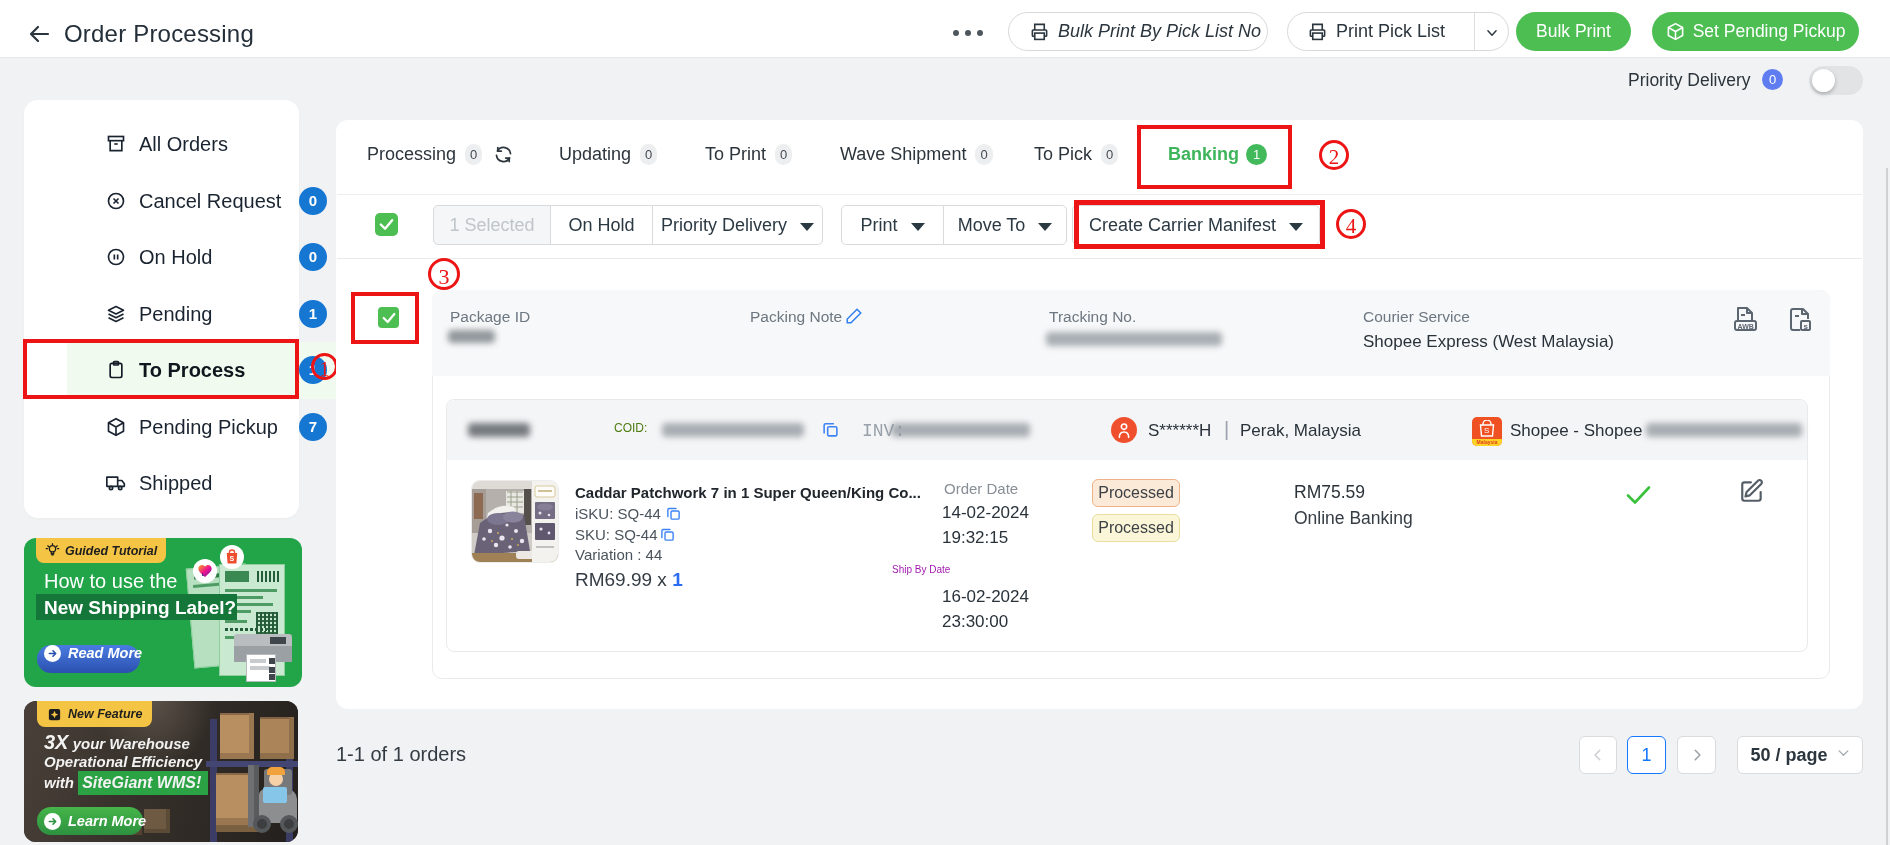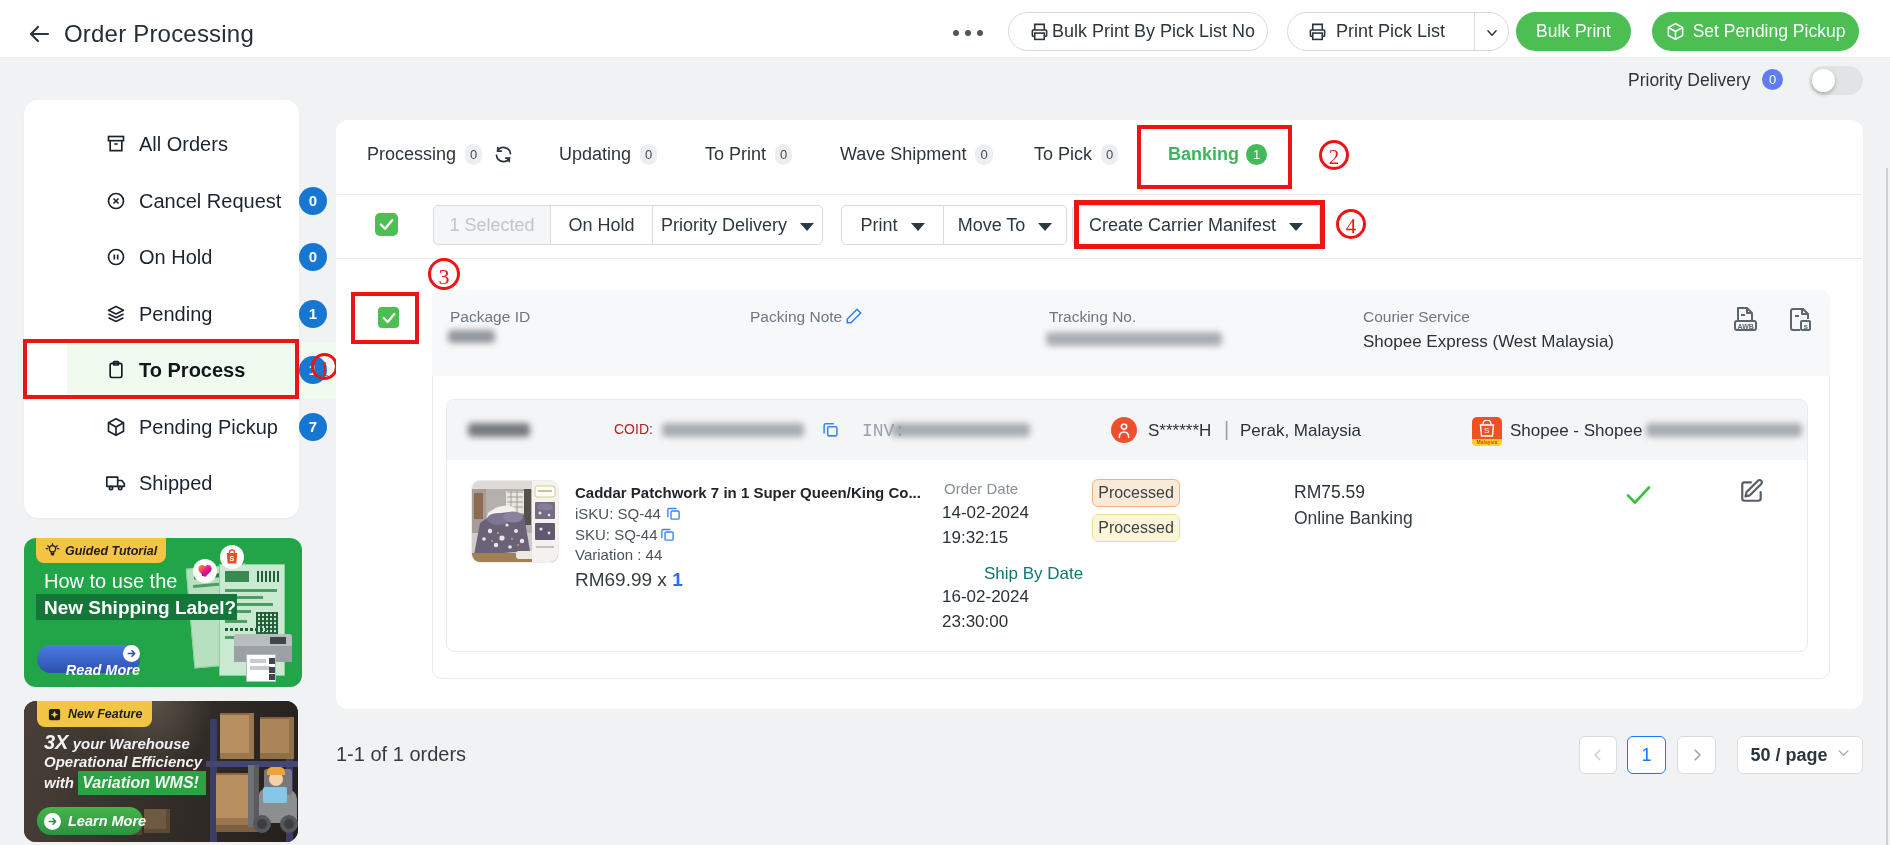--- a/index.html
+++ b/index.html
@@ -52,21 +52,21 @@
 <div class="abs" style="left:953px;top:30px;display:flex;gap:6px;">
     <i class="dot"></i>
     <i class="dot"></i>
     <i class="dot"></i>
   </div>
 <div class="abs pillbtn" style="left:1008px;top:12px;width:260px;padding-left:21px;">
   <svg width="19" height="19" viewBox="0 0 24 24" fill="none" stroke="#2b353d" stroke-width="2">
       <path d="M6 9V3h12v6M6 18h-2a1 1 0 0 1-1-1v-6a1 1 0 0 1 1-1h16a1 1 0 0 1 1 1v6a1 1 0 0 1-1 1h-2"></path>
       <rect x="6" y="14" width="12" height="8"></rect>
     </svg>
-  <span style="margin-left:3px;">Bulk Print By Pick List No</span>
+  <span style="margin-left:9px;font-style:italic;">Bulk Print By Pick List No</span>
 </div>
 <div class="abs pillbtn" style="left:1287px;top:12px;width:222px;padding-left:20px;">
   <svg width="19" height="19" viewBox="0 0 24 24" fill="none" stroke="#2b353d" stroke-width="2">
       <path d="M6 9V3h12v6M6 18h-2a1 1 0 0 1-1-1v-6a1 1 0 0 1 1-1h16a1 1 0 0 1 1 1v6a1 1 0 0 1-1 1h-2"></path>
       <rect x="6" y="14" width="12" height="8"></rect>
     </svg>
   <span style="margin-left:9px;">Print Pick List</span>
   <div style="position:absolute;left:186px;top:0;width:1px;height:37px;background:#dcdedf;"></div>
   <svg style="position:absolute;left:197px;top:13px;" width="14" height="14" viewBox="0 0 24 24" fill="none" stroke="#2b353d" stroke-width="2.4" stroke-linecap="round" stroke-linejoin="round">
       <path d="M5 8l7 8 7-8"></path>
@@ -227,21 +227,21 @@
     <path d="M21 13V8l-5-5H6a2 2 0 0 0-2 2v17a2 2 0 0 0 2 2h7" stroke-linejoin="round"></path>
     <path d="M15 3v5h5" stroke-linejoin="round"></path>
     <path d="M8 10h4"></path>
     <rect x="14" y="15" width="9" height="9" rx="1"></rect>
     <text x="16.5" y="22.5" font-size="8" font-weight="bold" fill="#5b6670" stroke="none" font-family="Liberation Sans">s</text>
   </svg>
 
 <div class="abs" style="left:446px;top:399px;width:1362px;height:253px;border:1px solid #e8e9ea;border-radius:8px;"></div>
 <div class="abs" style="left:447px;top:400px;width:1360px;height:60px;background:#f4f5f6;border-radius:8px 8px 0 0;"></div>
 <div class="blur" style="left:468px;top:423px;width:62px;height:14px;background:#4c5258;"></div>
-<div class="abs" style="left:614px;top:421px;font-size:14px;color:#b91c1c;">COID:</div>
+<div class="abs" style="left:614px;top:421px;font-size:12px;color:#4d7c0f;">COID:</div>
 <div class="blur" style="left:662px;top:423px;width:142px;height:14px;"></div>
 <svg class="copyic" style="left:822px;top:421px;" viewBox="0 0 24 24" fill="none" stroke="#3c83f6" stroke-width="2.2">
     <rect x="8" y="8" width="13" height="13" rx="2"></rect>
     <path d="M16 4H5a2 2 0 0 0-2 2v11" stroke-linecap="round"></path>
   </svg>
 <div class="abs" style="left:862px;top:421px;font-size:18px;color:#99a1ab;font-family:Liberation Mono, monospace;">INV:</div>
 <div class="blur" style="left:891px;top:423px;width:139px;height:14px;"></div>
 <div class="abs" style="left:1111px;top:417px;width:26px;height:26px;border-radius:50%;background:#f04f2d;">
   <svg style="position:absolute;left:5px;top:4px;" width="16" height="18" viewBox="0 0 24 26" fill="none" stroke="#fff" stroke-width="2.4">
       <circle cx="12" cy="8" r="4"></circle>
@@ -317,21 +317,21 @@
 <div class="ptxt" style="left:575px;top:526px;">SKU: SQ-44</div>
 <svg class="copyic" style="left:660px;top:527px;width:15px;height:15px;" viewBox="0 0 24 24" fill="none" stroke="#3c83f6" stroke-width="2.2">
     <rect x="8" y="8" width="13" height="13" rx="2"></rect>
     <path d="M16 4H5a2 2 0 0 0-2 2v11" stroke-linecap="round"></path>
   </svg>
 <div class="ptxt" style="left:575px;top:546px;">Variation : 44</div>
 <div class="abs" style="left:575px;top:569px;font-size:19px;color:#343c44;">RM69.99 x <span style="color:#2a6df4;font-weight:bold;">1</span></div>
 <div class="lbl" style="left:944px;top:480px;font-size:15px;color:#878e96;">Order Date</div>
 <div class="val" style="left:942px;top:503px;">14-02-2024</div>
 <div class="val" style="left:942px;top:528px;">19:32:15</div>
-<div class="lbl" style="left:984px;top:564px;font-size:17px;color:#0f766e;">Ship By Date</div>
+<div class="lbl" style="left:892px;top:564px;font-size:10px;color:#a21caf;">Ship By Date</div>
 <div class="val" style="left:942px;top:587px;">16-02-2024</div>
 <div class="val" style="left:942px;top:612px;">23:30:00</div>
 <div class="tag" style="left:1092px;top:479px;background:#fcead8;border:1px solid #eeb286;">Processed</div>
 <div class="tag" style="left:1092px;top:514px;background:#fcf6d8;border:1px solid #eadd9c;">Processed</div>
 <div class="abs" style="left:1294px;top:482px;font-size:17.5px;color:#2b333a;">RM75.59</div>
 <div class="abs" style="left:1294px;top:508px;font-size:17.5px;color:#343c44;">Online Banking</div>
 <svg class="abs" style="left:1626px;top:485px;" width="25" height="20" viewBox="0 0 25 20" fill="none" stroke="#3bc23c" stroke-width="2.6" stroke-linecap="round" stroke-linejoin="round">
     <path d="M2 10.5l7 7L23 2.5"></path>
   </svg>
 <svg class="abs" style="left:1739px;top:478px;" width="26" height="26" viewBox="0 0 24 24" fill="none" stroke="#555d66" stroke-width="2">
@@ -408,21 +408,21 @@
         <path d="M10 14v3h4v-3M10 19h4"></path>
         <path d="M12 1v2M4.5 4.5l1.4 1.4M19.5 4.5l-1.4 1.4M2 9h2M20 9h2" stroke-linecap="round"></path>
       </svg>
     Guided Tutorial
   </div>
 
   <div style="position:absolute;left:20px;top:32px;font-size:20px;color:#fff;">How to use the</div>
   <div style="position:absolute;left:12px;top:56px;width:201px;height:26px;background:#15763a;"></div>
   <div style="position:absolute;left:20px;top:59px;font-size:19px;font-weight:bold;color:#fff;white-space:nowrap;">New Shipping Label?</div>
 
-  <div style="position:absolute;left:13px;top:107px;width:103px;height:28px;border-radius:15px;background:linear-gradient(180deg,#4a7ce2,#2b50ae);display:flex;align-items:flex-end;white-space:nowrap;flex-direction:column;">
+  <div style="position:absolute;left:13px;top:107px;width:103px;height:28px;border-radius:15px;background:linear-gradient(180deg,#4a7ce2,#2b50ae);display:flex;align-items:flex-start;white-space:nowrap;">
     <div style="margin-left:7px;width:17px;height:17px;border-radius:50%;background:#fff;position:relative;flex:none;">
       <svg style="position:absolute;left:3px;top:3px;" width="11" height="11" viewBox="0 0 24 24" fill="none" stroke="#2b50ae" stroke-width="3.4" stroke-linecap="round" stroke-linejoin="round">
           <path d="M5 12h14M13 6l6 6-6 6"></path>
         </svg>
     </div>
     <span style="margin-left:7px;color:#fff;font-size:14.5px;font-weight:bold;font-style:italic;">Read More</span>
   </div>
 </div>
 
 <div class="abs" id="ban2">
@@ -453,21 +453,21 @@
   <div class="ybadge" style="left:13px;top:0;height:26px;padding:0 10px;border-radius:0 0 8px 8px;">
     <svg style="margin-right:6px;" width="15" height="15" viewBox="0 0 24 24" fill="#1e1e1e">
         <rect x="3" y="3" width="18" height="18" rx="3"></rect>
         <path d="M12 6l1.8 4.2L18 12l-4.2 1.8L12 18l-1.8-4.2L6 12l4.2-1.8z" fill="#f4c445"></path>
       </svg>
     New Feature
   </div>
 
   <div style="position:absolute;left:20px;top:30px;font-size:15px;font-weight:bold;font-style:italic;color:#f2f2f2;white-space:nowrap;"><span style="font-size:20px;">3X</span> your Warehouse</div>
   <div style="position:absolute;left:20px;top:52px;font-size:15px;font-weight:bold;font-style:italic;color:#f2f2f2;white-space:nowrap;">Operational Efficiency</div>
-  <div style="position:absolute;left:20px;top:73px;font-size:15px;font-weight:bold;font-style:italic;color:#f2f2f2;white-space:nowrap;">with <span style="background:#2ba344;padding:3px 7px 4px 4px;font-size:16px;">Variation WMS!</span></div>
+  <div style="position:absolute;left:20px;top:73px;font-size:15px;font-weight:bold;font-style:italic;color:#f2f2f2;white-space:nowrap;">with <span style="background:#2ba344;padding:3px 7px 4px 4px;font-size:16px;">SiteGiant WMS!</span></div>
 
   <div style="position:absolute;left:13px;top:106px;width:106px;height:28px;border-radius:15px;background:linear-gradient(180deg,#45b549,#2d9140);display:flex;align-items:center;white-space:nowrap;">
     <div style="margin-left:7px;width:17px;height:17px;border-radius:50%;background:#fff;position:relative;flex:none;">
       <svg style="position:absolute;left:3px;top:3px;" width="11" height="11" viewBox="0 0 24 24" fill="none" stroke="#2d9140" stroke-width="3.4" stroke-linecap="round" stroke-linejoin="round">
           <path d="M5 12h14M13 6l6 6-6 6"></path>
         </svg>
     </div>
     <span style="margin-left:7px;color:#fff;font-size:14.5px;font-weight:bold;font-style:italic;">Learn More</span>
   </div>
 </div>

